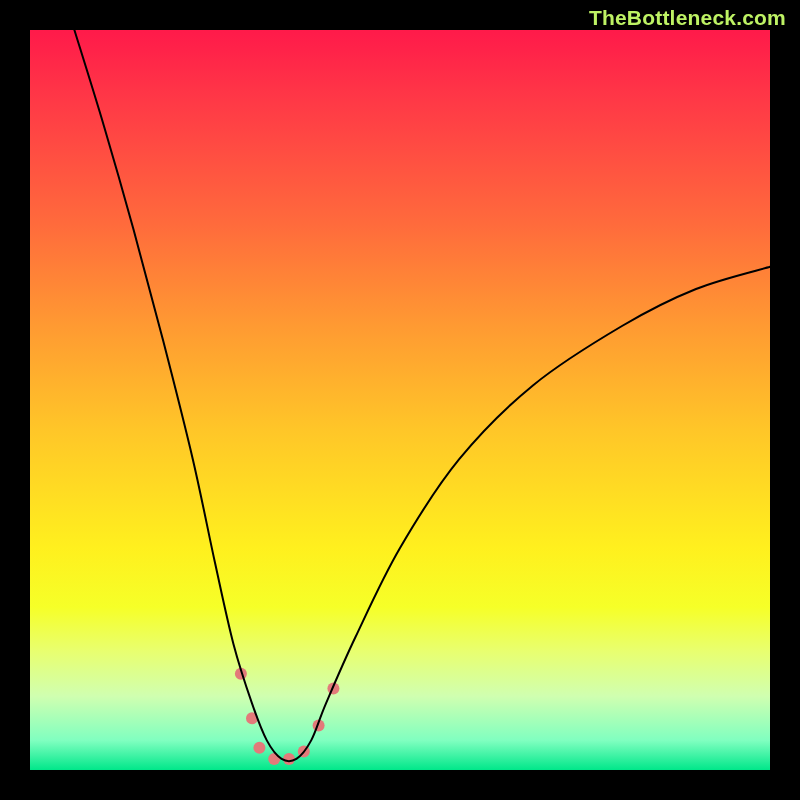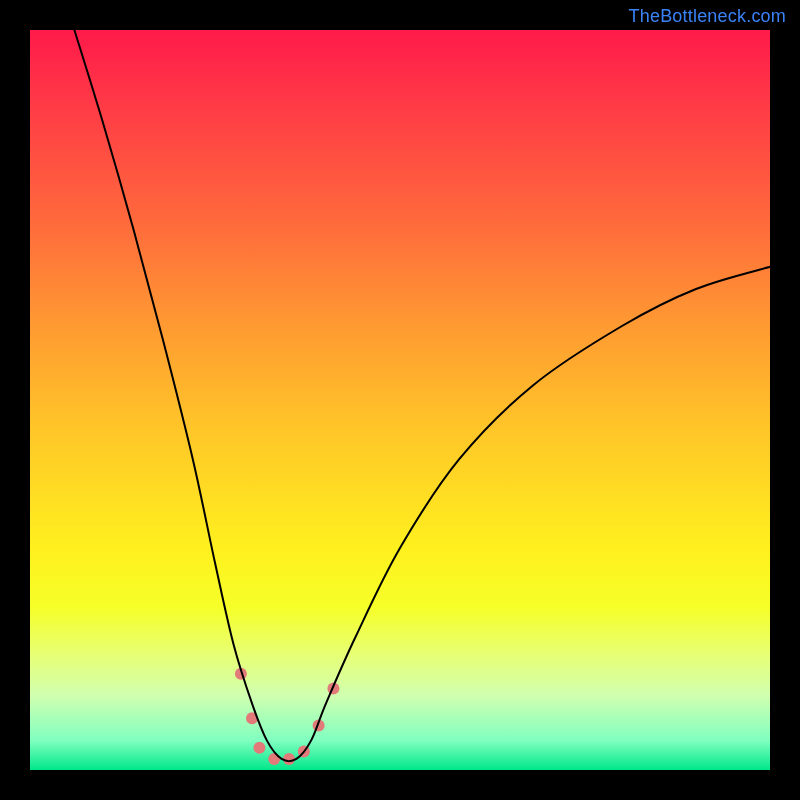--- a/index.html
+++ b/index.html
@@ -37,23 +37,23 @@
       #e8ff70 84%,
       #d0ffb0 90%,
       #80ffc0 96%,
       #00e78a 100%
     );
   }
   .watermark {
     position: absolute;
     top: 6px;
     right: 14px;
-    color: #3b82f6;
-    font-size: 18px;
-    font-weight: 400;
+    color: #bef264;
+    font-size: 21px;
+    font-weight: 700;
     letter-spacing: 0.2px;
     z-index: 10;
   }
   svg.curves {
     position: absolute;
     left: 30px;
     top: 30px;
     width: 740px;
     height: 740px;
     overflow: visible;

